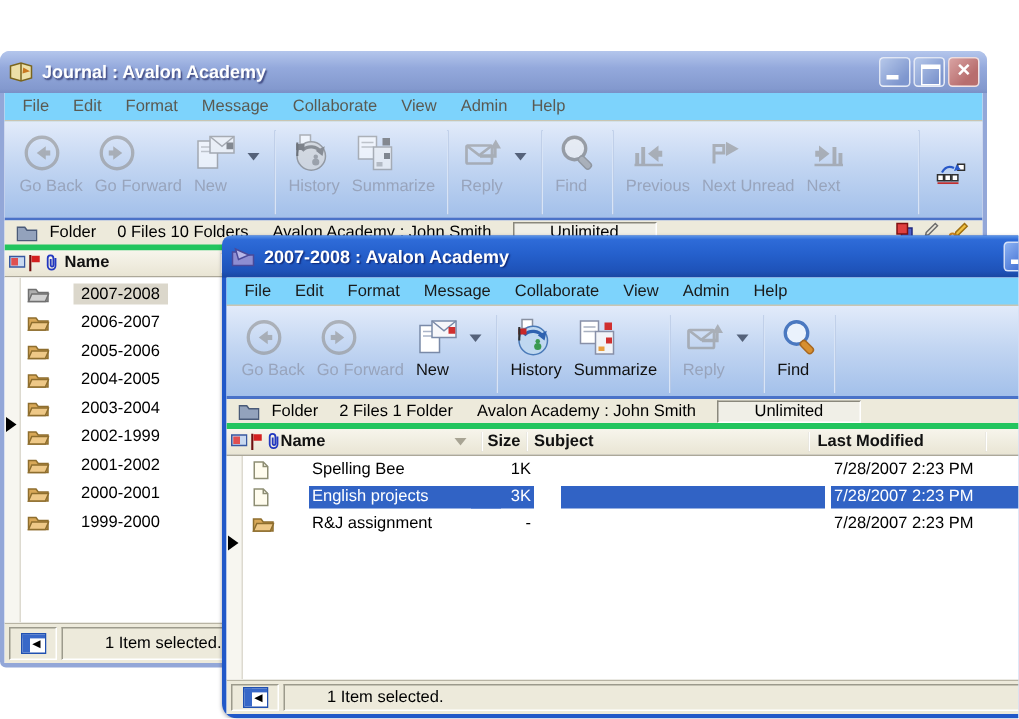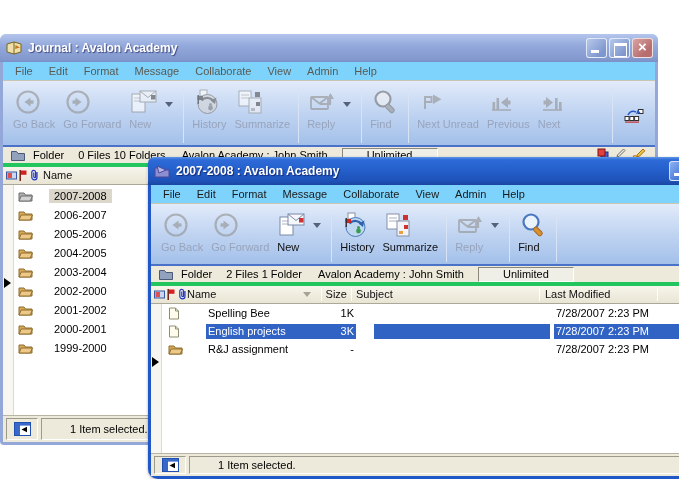--- a/index.html
+++ b/index.html
@@ -56,21 +56,21 @@
   
   .infobar { height:20px; background:#EDEADB; display:flex; align-items:center; padding:0 8px; flex:none;
              border-bottom:4px solid #22c55e; }
   .ib-label { margin-left:8px; } .ib-counts { margin-left:14px; } .ib-owner { margin-left:16px; }
   .quota { margin-left:14px; width:96px; height:15px; line-height:13px; text-align:center;
            background:#F0EFE7; border:1px solid; border-color:#8A887C #FFFFFF #FFFFFF #8A887C; }
   .ib-icons { margin-left:auto; display:flex; align-items:center; gap:6px; }
   
   .colheader { position:relative; height:18px; flex:none; border-bottom:1px solid #ACA899;
                background: linear-gradient(180deg,#F7F5EC 0%,#E9E5D4 100%); }
-  .hcol { position:absolute; top:2px; font-size:11px; color:#111; white-space:nowrap; }
+  .hcol { position:absolute; top:2px; font-size:11px; color:#111; white-space:nowrap;font-weight:bold; }
   .hicon { position:absolute; }
   .hi1 { left:3px; top:3px; } .hi2 { left:16px; top:3px; } .hi3 { left:27px; top:2px; }
   .hdiv { position:absolute; top:2px; bottom:2px; width:1px; background:#B4B0A0; border-right:1px solid #fff; }
   .sortarrow { position:absolute; top:6px; width:0; height:0; border-left:4px solid transparent;
                border-right:4px solid transparent; border-top:5px solid #A8A494; }
   .w-bg .h-name{left:40px;} .w-bg .d1{left:144px;} .w-bg .h-size{left:144px;width:24px;text-align:right;}
   .w-bg .d2{left:171px;} .w-bg .h-subject{left:176px;} .w-bg .d3{left:489px;} .w-bg .h-mod{left:495px;}
   .w-bg .mod-arrow{left:634px;}
   .w-fg .h-name{left:36px;} .w-fg .name-arrow{left:152px;} .w-fg .d1{left:170px;}
   .w-fg .h-size{left:170px;width:26px;text-align:right;} .w-fg .d2{left:200px;} .w-fg .h-subject{left:205px;}
@@ -219,38 +219,38 @@
               <svg width="27" height="27" viewBox="0 0 27 27">
                 <circle cx="11" cy="10" r="7.5" fill="#EAF2FC" stroke="#4A78C0" stroke-width="2.2"></circle>
                 <rect x="16" y="14.2" width="10" height="4.6" rx="2" transform="rotate(45 16 14.2)" fill="#D89030" stroke="#A86820"></rect>
               </svg>
             </span>
             <div class="tlabel">Find</div>
           </div>
           <span class="tsep"></span>
           <div class="tbtn disabled">
             <span class="ticon">
-              <svg width="26" height="25" viewBox="0 0 26 25">
-                <path d="M6 19 V7 H12.5 V12 H6" fill="none" stroke="currentColor" stroke-width="2"></path>
-                <path d="M14 14 V4.5 L22.5 9.2 Z" fill="currentColor"></path>
-              </svg>
-            </span>
-            <div class="tlabel">Next Unread</div>
-          </div>
-          <div class="tbtn disabled">
-            <span class="ticon">
               <svg width="27" height="25" viewBox="0 0 27 25">
                 <path d="M4 20 H23" stroke="currentColor" stroke-width="1.6"></path>
                 <rect x="4.5" y="12" width="2.6" height="8" fill="currentColor"></rect>
                 <rect x="8.5" y="8" width="2.6" height="12" fill="currentColor"></rect>
                 <path d="M20 7 L13 12.5 L20 18 Z" fill="currentColor"></path>
                 <rect x="19" y="10.5" width="3.5" height="4" fill="currentColor"></rect>
               </svg>
             </span>
             <div class="tlabel">Previous</div>
+          </div>
+          <div class="tbtn disabled">
+            <span class="ticon">
+              <svg width="26" height="25" viewBox="0 0 26 25">
+                <path d="M6 19 V7 H12.5 V12 H6" fill="none" stroke="currentColor" stroke-width="2"></path>
+                <path d="M14 14 V4.5 L22.5 9.2 Z" fill="currentColor"></path>
+              </svg>
+            </span>
+            <div class="tlabel">Next Unread</div>
           </div>
           <div class="tbtn disabled">
             <span class="ticon">
               <svg width="27" height="25" viewBox="0 0 27 25">
                 <path d="M4 20 H23" stroke="currentColor" stroke-width="1.6"></path>
                 <rect x="20" y="12" width="2.6" height="8" fill="currentColor"></rect>
                 <rect x="16" y="8" width="2.6" height="12" fill="currentColor"></rect>
                 <path d="M7 7 L14 12.5 L7 18 Z" fill="currentColor"></path>
                 <rect x="4.5" y="10.5" width="3.5" height="4" fill="currentColor"></rect>
               </svg>
@@ -366,21 +366,21 @@
               </span>
               <span class="f-label">2003-2004</span>
             </div>
             <div class="folder-row">
               <span class="f-ico">
                 <svg width="15" height="12" viewBox="0 0 15 12">
                   <path d="M1 3 H6 L7.5 5 H14 V11 H1 Z" fill="#D8A858" stroke="#8E6E2E"></path>
                   <path d="M1 11 L3.2 6 H14.4 L12.2 11 Z" fill="#EEC887" stroke="#8E6E2E"></path>
                 </svg>
               </span>
-              <span class="f-label">2002-2000</span>
+              <span class="f-label">2002-1999</span>
             </div>
             <div class="folder-row">
               <span class="f-ico">
                 <svg width="15" height="12" viewBox="0 0 15 12">
                   <path d="M1 3 H6 L7.5 5 H14 V11 H1 Z" fill="#D8A858" stroke="#8E6E2E"></path>
                   <path d="M1 11 L3.2 6 H14.4 L12.2 11 Z" fill="#EEC887" stroke="#8E6E2E"></path>
                 </svg>
               </span>
               <span class="f-label">2001-2002</span>
             </div>

